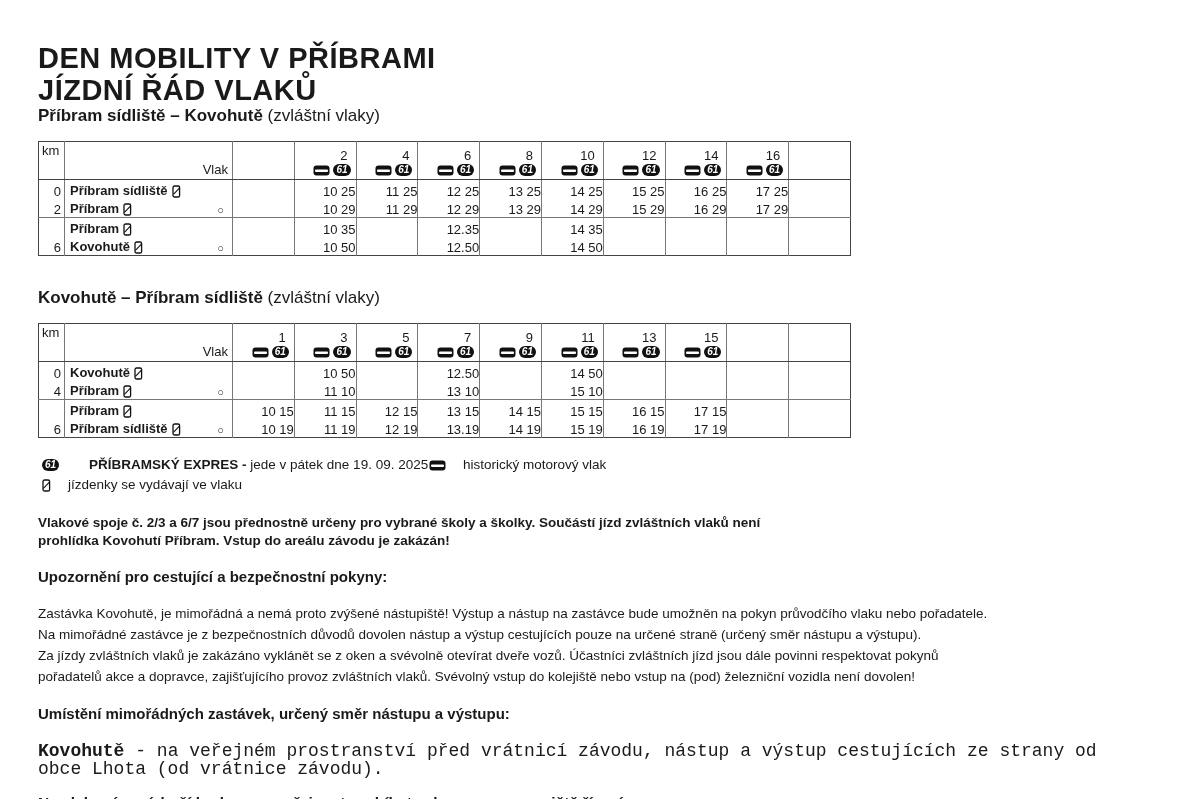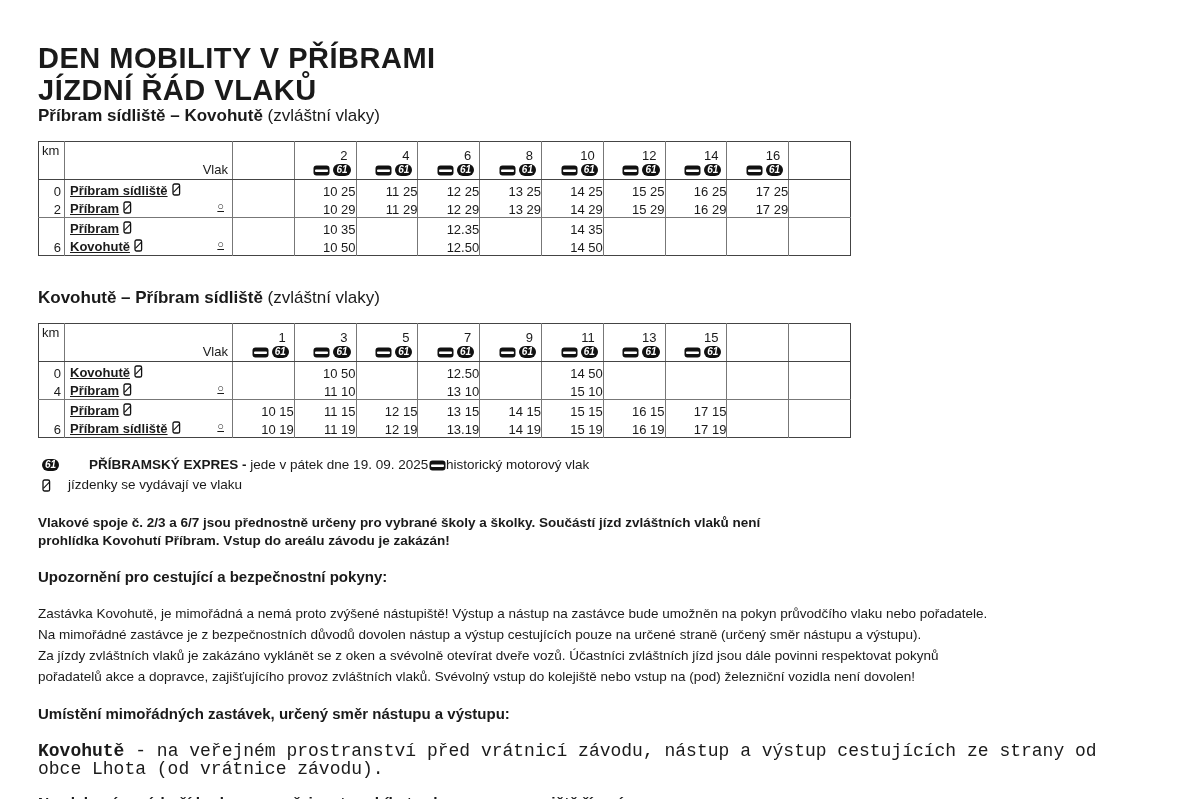--- a/index.html
+++ b/index.html
@@ -24,38 +24,38 @@
   table.tt col.c-t  { width:61.8px; }
   table.tt th, table.tt td { padding:0; border-left:1px solid #777; vertical-align:bottom; }
   table.tt th:first-child, table.tt td:first-child { border-left:none; }
   tr.head th { border-bottom:1px solid #444; height:38px; font-weight:normal; text-align:left; }
   tr.head th.km { vertical-align:top; padding:1px 0 0 3px; }
   tr.head th.st { text-align:right; padding:0 4px 2px 0; }
   tr.head .num { text-align:right; padding:1px 8px 0 0; line-height:15px; }
   tr.head .icons { display:flex; justify-content:flex-end; align-items:center; gap:3px; padding:1px 5px 3px 0; }
   tr.data-row { height:19px; }
   tr.data-row td.km { text-align:right; padding-right:3px; }
-  tr.data-row td.st .strow { display:flex; align-items:flex-start; gap:4px; padding:0 8px 1px 5px;text-decoration:underline; }
+  tr.data-row td.st .strow { display:flex; align-items:flex-end; gap:4px; padding:0 8px 1px 5px; }
   .sname { font-weight:bold; white-space:nowrap; }
   .marker { margin-left:auto; font-size:11px; line-height:11px; }
   td.time { text-align:right; padding-right:7px; white-space:nowrap; }
   tr.group-start td { border-top:1px solid #777; }
 
   .badge61 {
     display:inline-block; background:#111; color:#fff; font-weight:bold; font-style:italic;
     font-size:10px; line-height:12px; height:12px; padding:0 3px; border-radius:6px;
   }
   .ticon svg, .ticket-ic svg { display:block; }
 
   .legend { margin-top:18px; font-size:13.5px; }
   .legend-row { display:flex; align-items:center; line-height:18px; }
   .legend-row + .legend-row { margin-top:2px; }
   .lg-ic { width:30px; display:flex; justify-content:flex-start; padding-left:4px; }
   .lg-left { width:340px;margin-left:21px; }
-  .lg-right { display:flex; align-items:center; gap:0; }
+  .lg-right { display:flex; align-items:center; gap:17px; }
 
   .note-bold { margin-top:20px; font-weight:bold; font-size:13.5px; line-height:18px; }
   .section-heading {
     margin-top:18px; font-size:15px; font-weight:bold;
     text-underline-offset:3px;
   }
   .safety { margin-top:18px; font-weight:normal; font-size:13.5px; line-height:21px; }
   .plain-note { margin-top:20px; font-size:18px; line-height:18px;font-family:Liberation Mono, monospace; }
   .final-line { margin-top:16px; font-size:15.5px; font-weight:bold; }
 </style>

